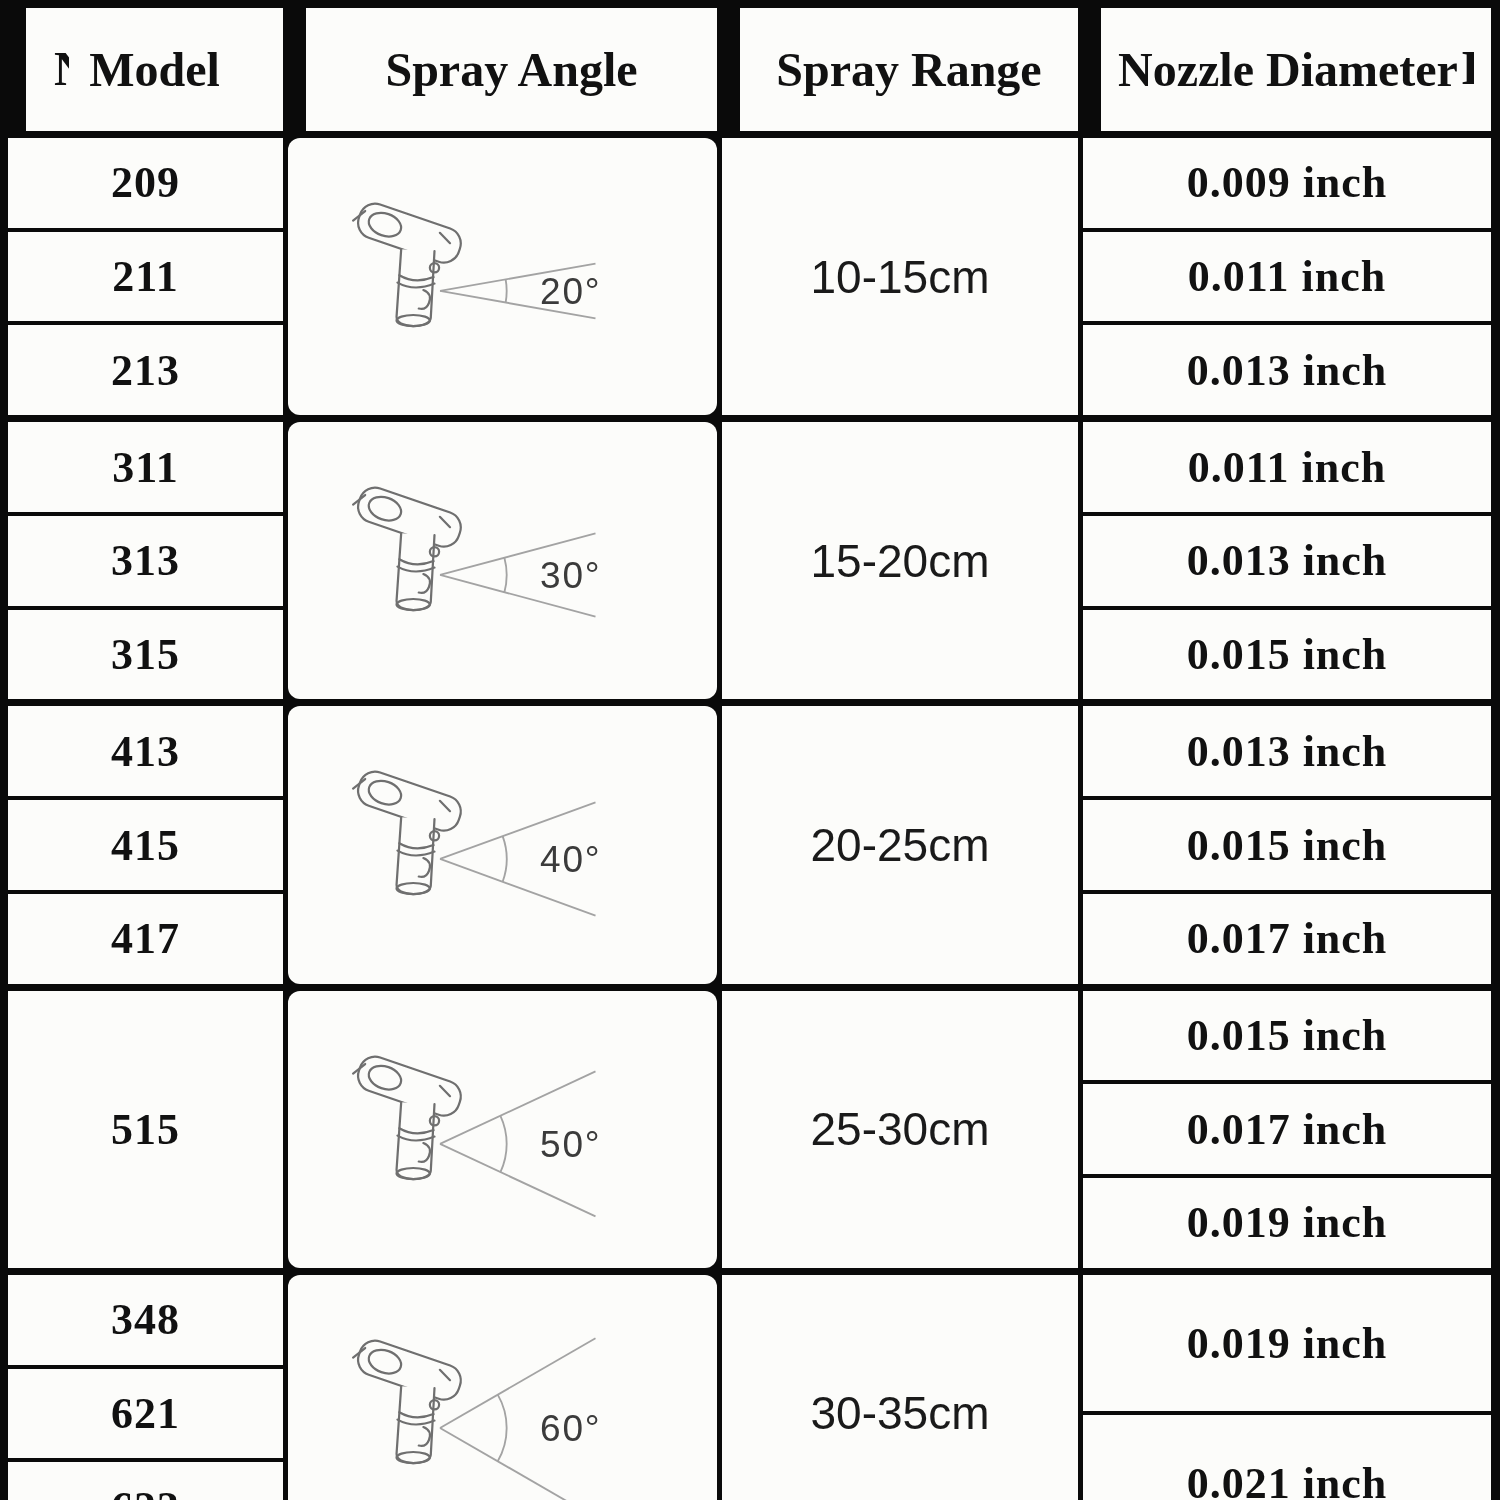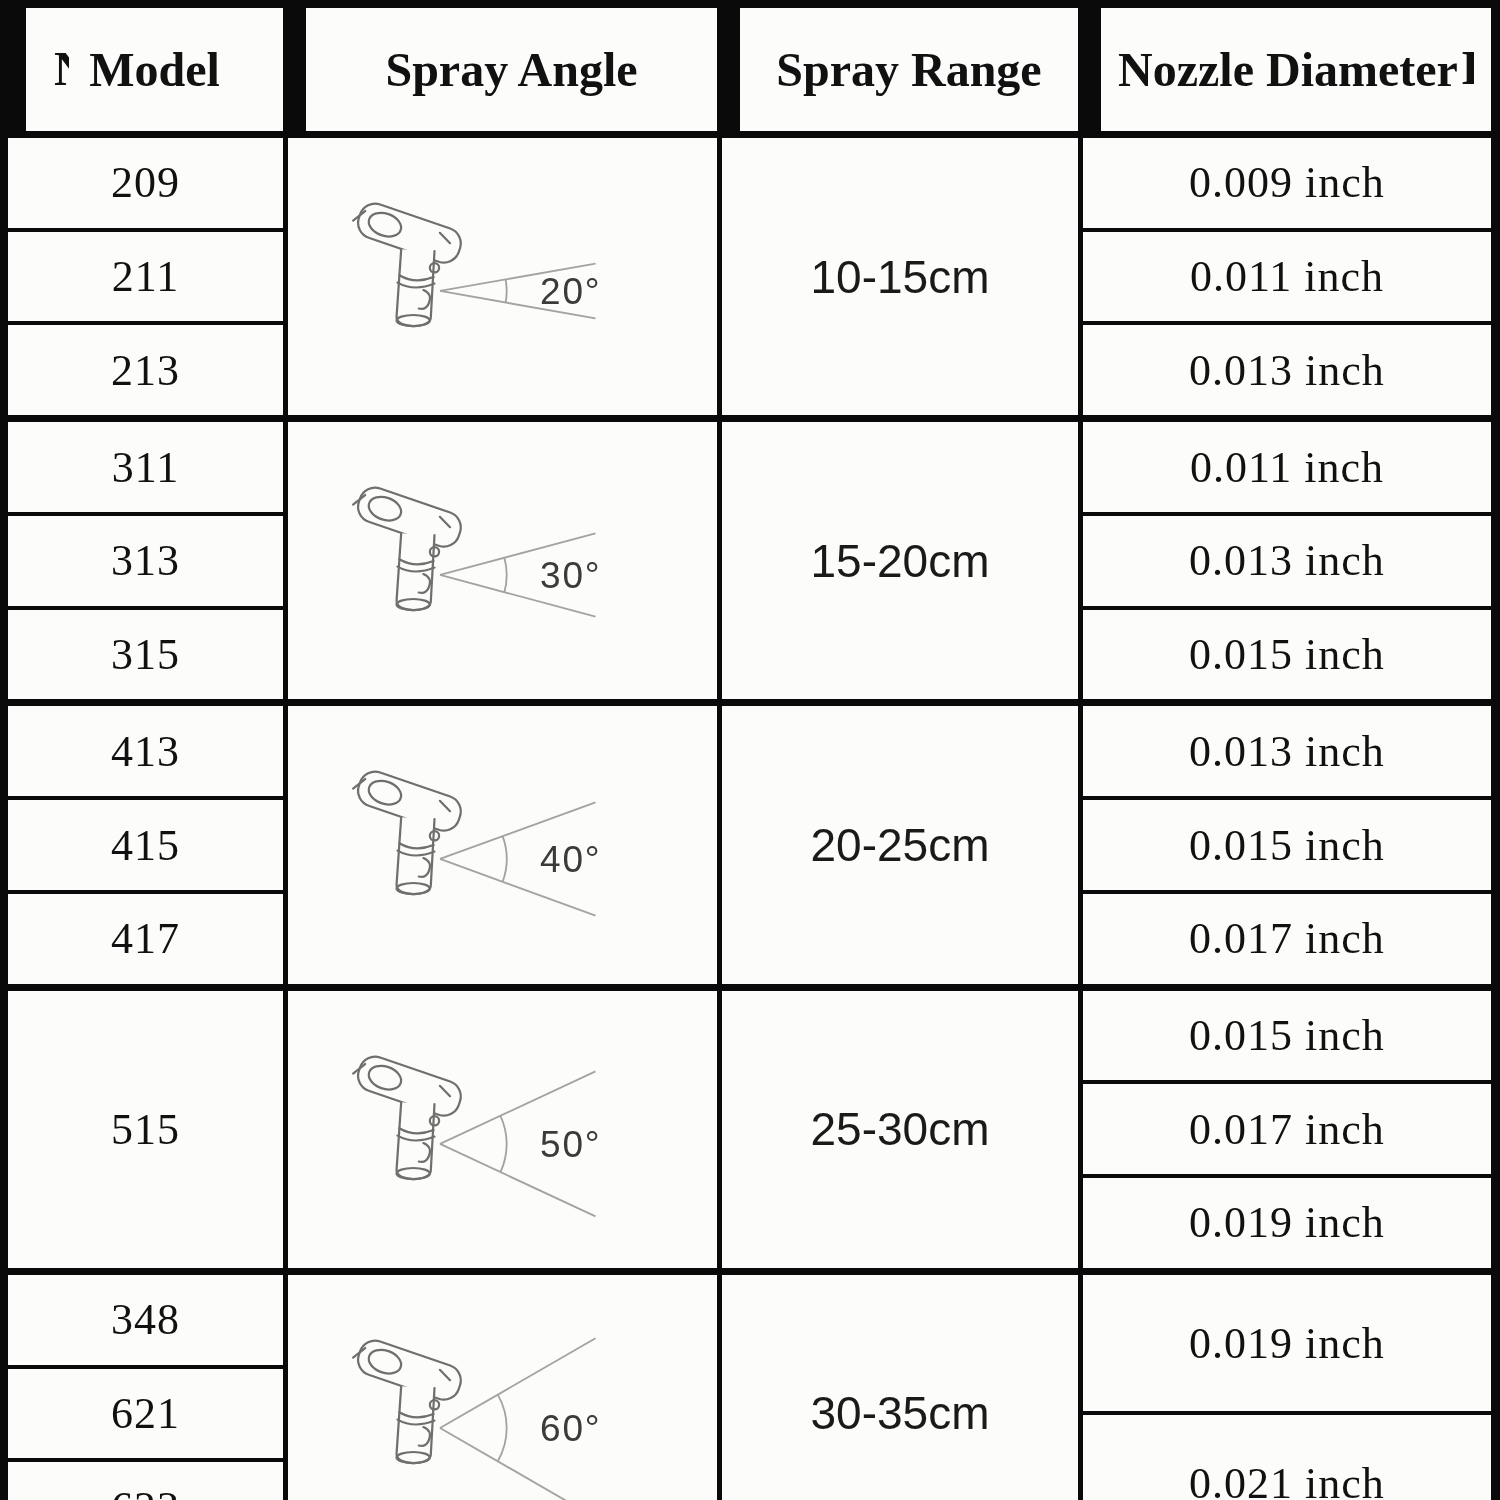--- a/index.html
+++ b/index.html
@@ -39,29 +39,29 @@
     position:relative;
     margin-left:18px;
   }
   .stack{
     display:flex;flex-direction:column;row-gap:4px;
     background:var(--border);
   }
   .stack .cell{flex:1 1 0;}
   .model-cell,.diam-cell{
     font-family:"Liberation Serif", serif;
-    font-weight:normal;font-size:44px;
+    font-weight:bold;font-size:44px;
     letter-spacing:1px;
   }
   .range-cell{
     font-family:"Liberation Sans", sans-serif;
     font-size:46px;color:var(--range-text);
     letter-spacing:0px;
   }
-  .angle-cell{padding:16px;}
+  .angle-cell{padding:16px;border-radius:12px;}
   .angle-svg{width:100%;height:100%;display:block;}
   .angle-svg text{
     font-family:"Liberation Sans", sans-serif;
     font-size:40px;fill:var(--angle-text);letter-spacing:2px;
   }
   .artifact{
     display:inline-block;overflow:hidden;white-space:nowrap;
     font-family:"Liberation Serif", serif;font-weight:bold;font-size:48px;
   }
   .artifact-left{position:absolute;left:28px;top:50%;transform:translateY(-52%);width:15px;}

